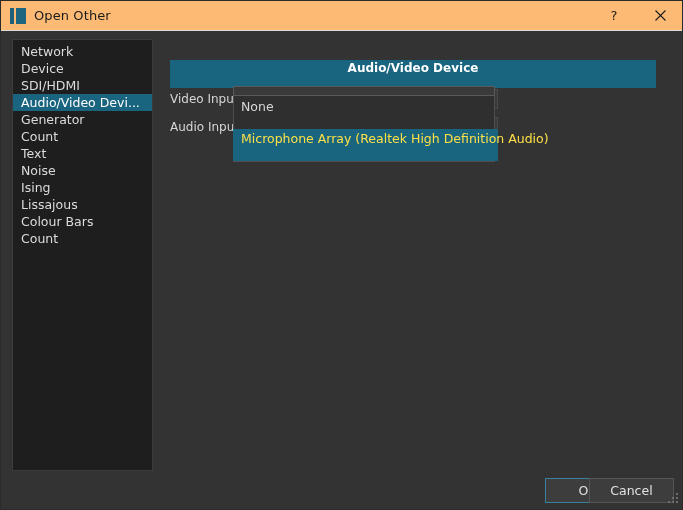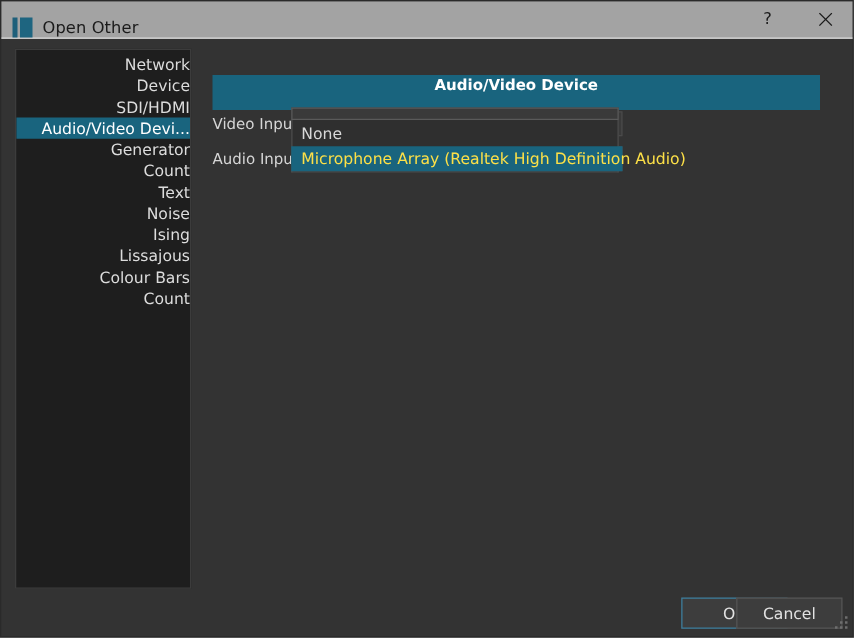--- a/index.html
+++ b/index.html
@@ -24,25 +24,25 @@
     border: 1px solid #2a2a2a;
     overflow: hidden;
   }
 
   
   .titlebar {
     position: absolute;
     left: 0; top: 0;
     width: 683px;
     height: 30px;
-    background: #a3a3a3;
+    background: #fdba74;
     border-bottom: 1px solid #dcdcdc;
     box-sizing: border-box;
     display: flex;
-    align-items: flex-end;
+    align-items: center;
   }
   .title-icon {
     width: 16px;
     height: 16px;
     margin-left: 9px;
     margin-right: 8px;
     position: relative;
     flex: 0 0 auto;
   }
   .title-icon .bar-a {
@@ -100,21 +100,20 @@
     height: 17px;
     line-height: 17px;
     font-size: 12.5px;
     color: #dcdcdc;
     white-space: nowrap;
     overflow: hidden;
     padding-left: 8px;
     box-sizing: border-box;
     cursor: default;
     user-select: none;
-    text-align: right;
   }
   .tree-item.child { }
   .tree-item.selected {
     background: #19647e;
     color: #ffffff;
   }
 
   
   .pane-header {
     position: absolute;
@@ -193,21 +192,21 @@
     left: 0;
     top: 10px;
     width: 262px;
     background: #2f2f2f;
     border: 1px solid #4e4e4e;
     border-top: none;
     box-sizing: border-box;
     padding-top: 1px;
   }
   .popup-item {
-    height: 20px;
+    height: 32px;
     line-height: 20px;
     font-size: 12.5px;
     color: #d8d8d8;
     padding-left: 7px;
     white-space: nowrap;
     cursor: default;
     user-select: none;
     box-sizing: border-box;
   }
   .popup-item.highlighted {

